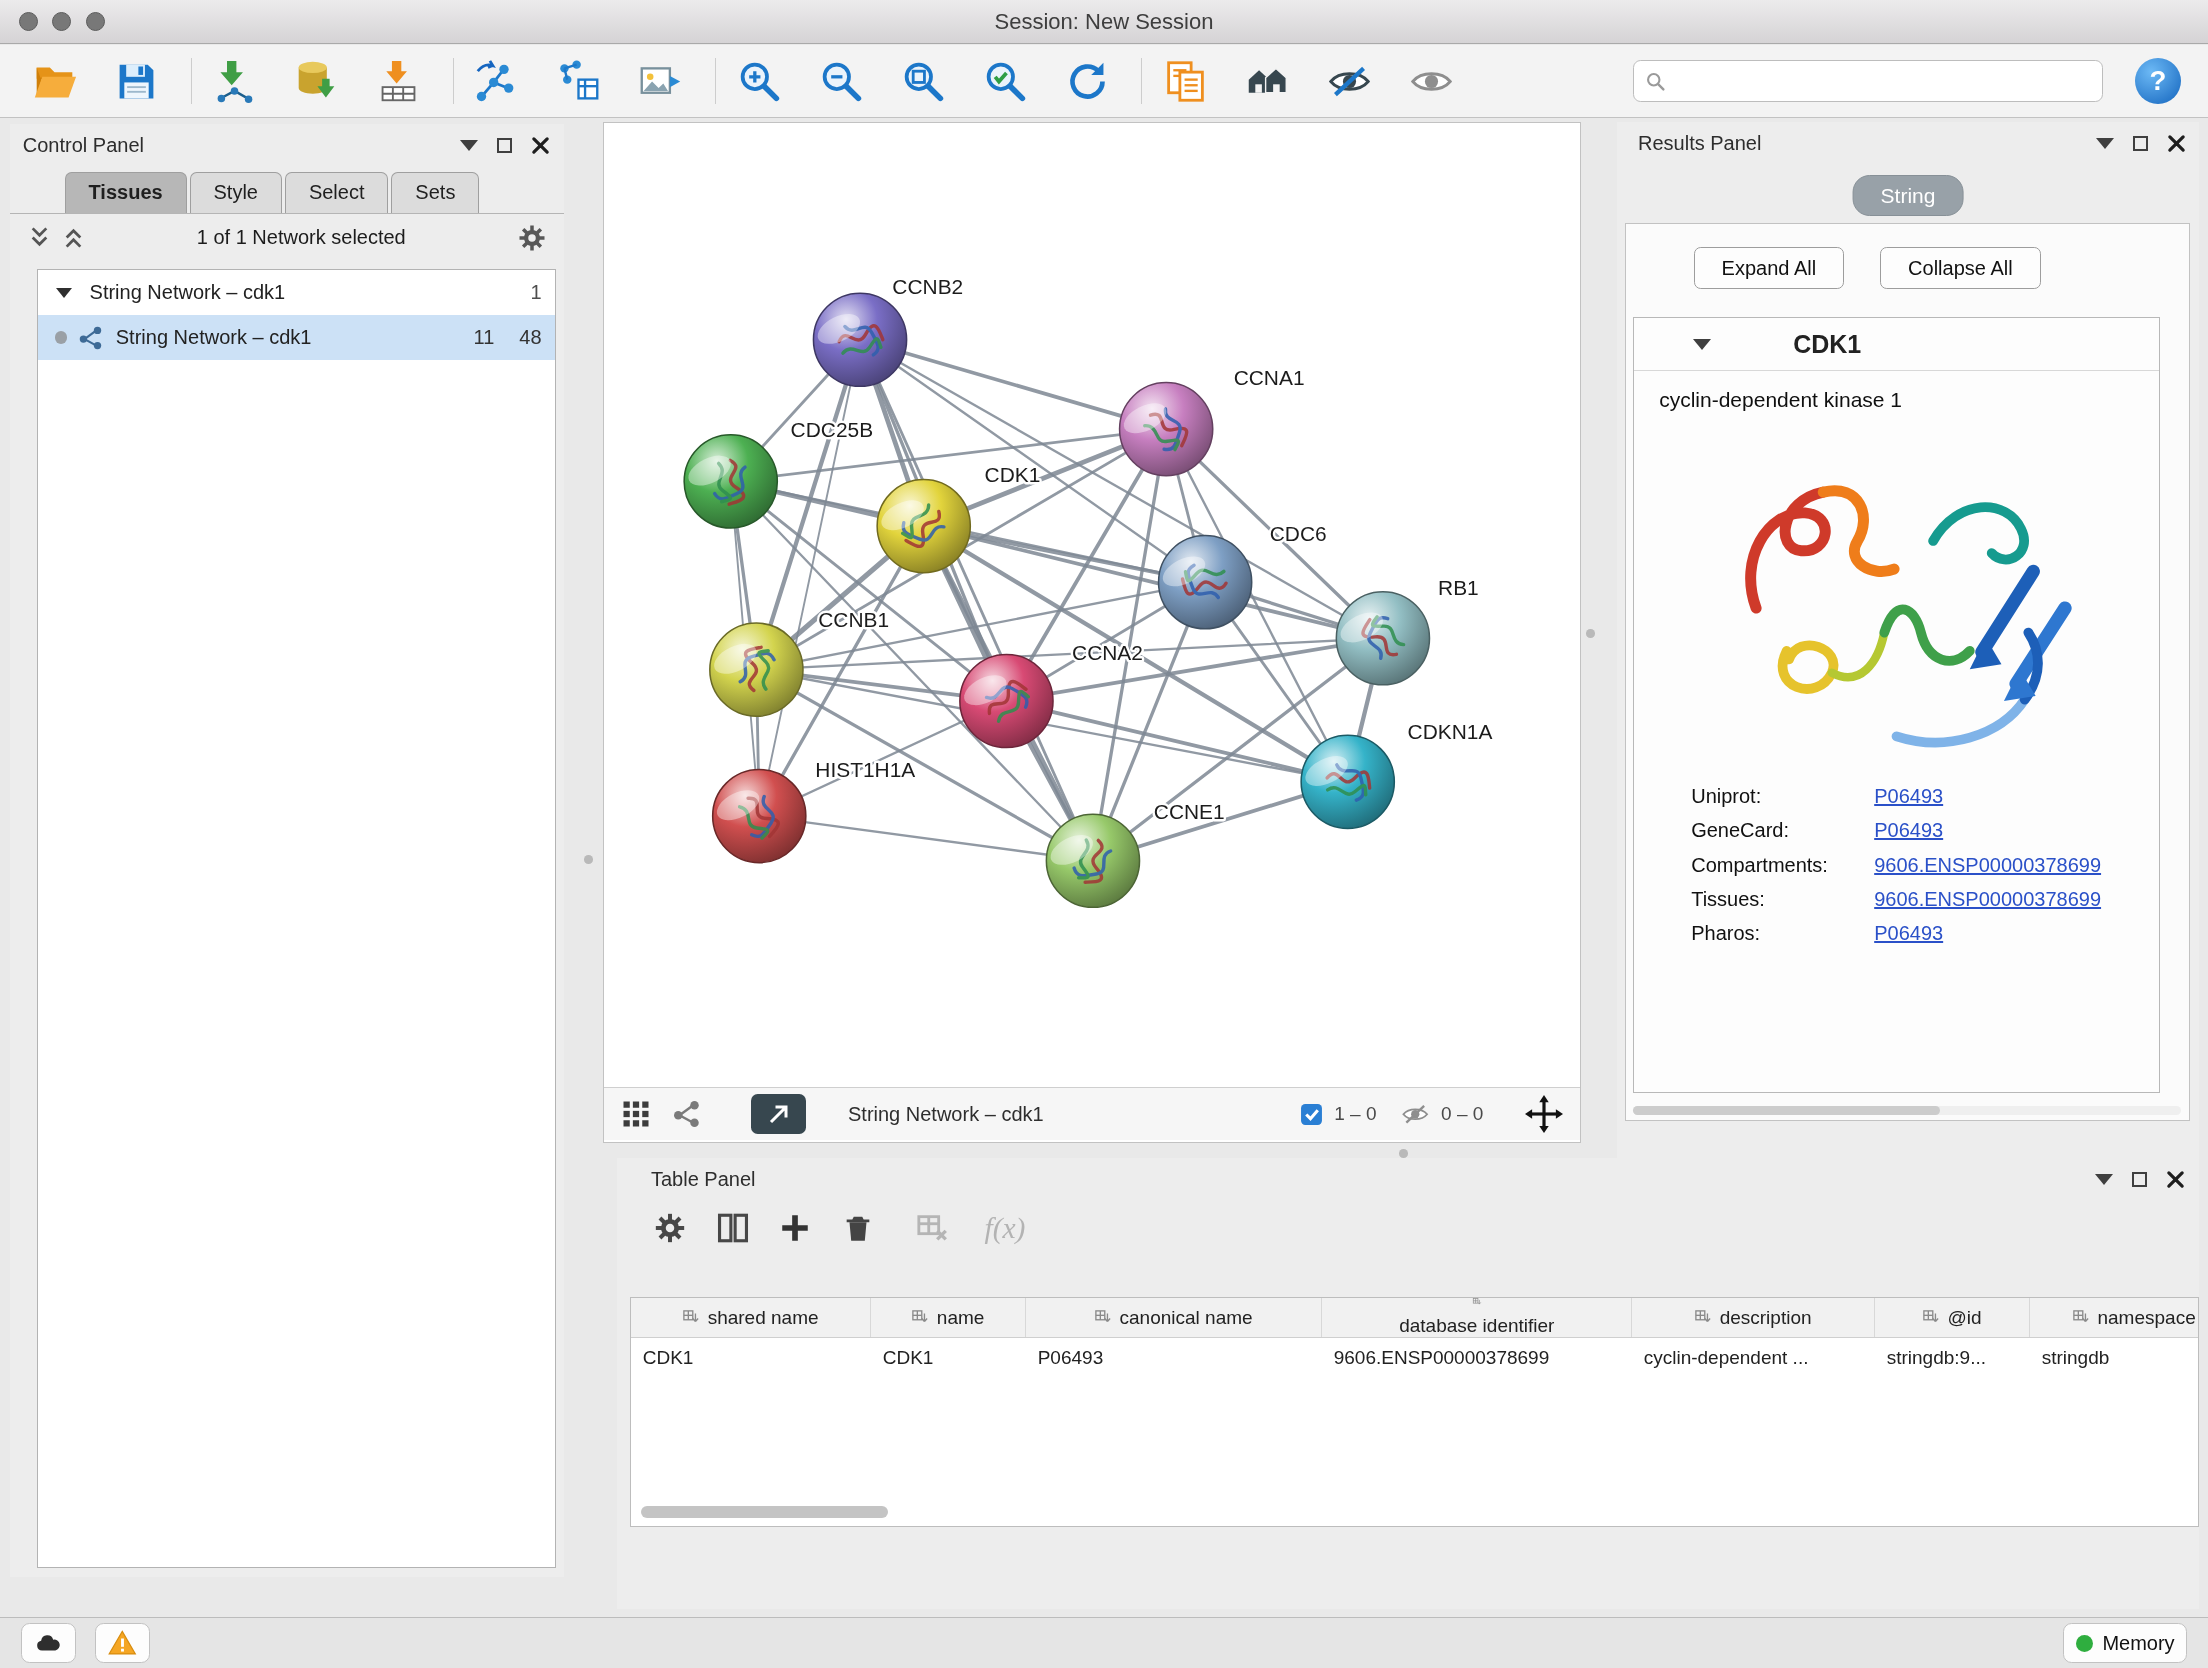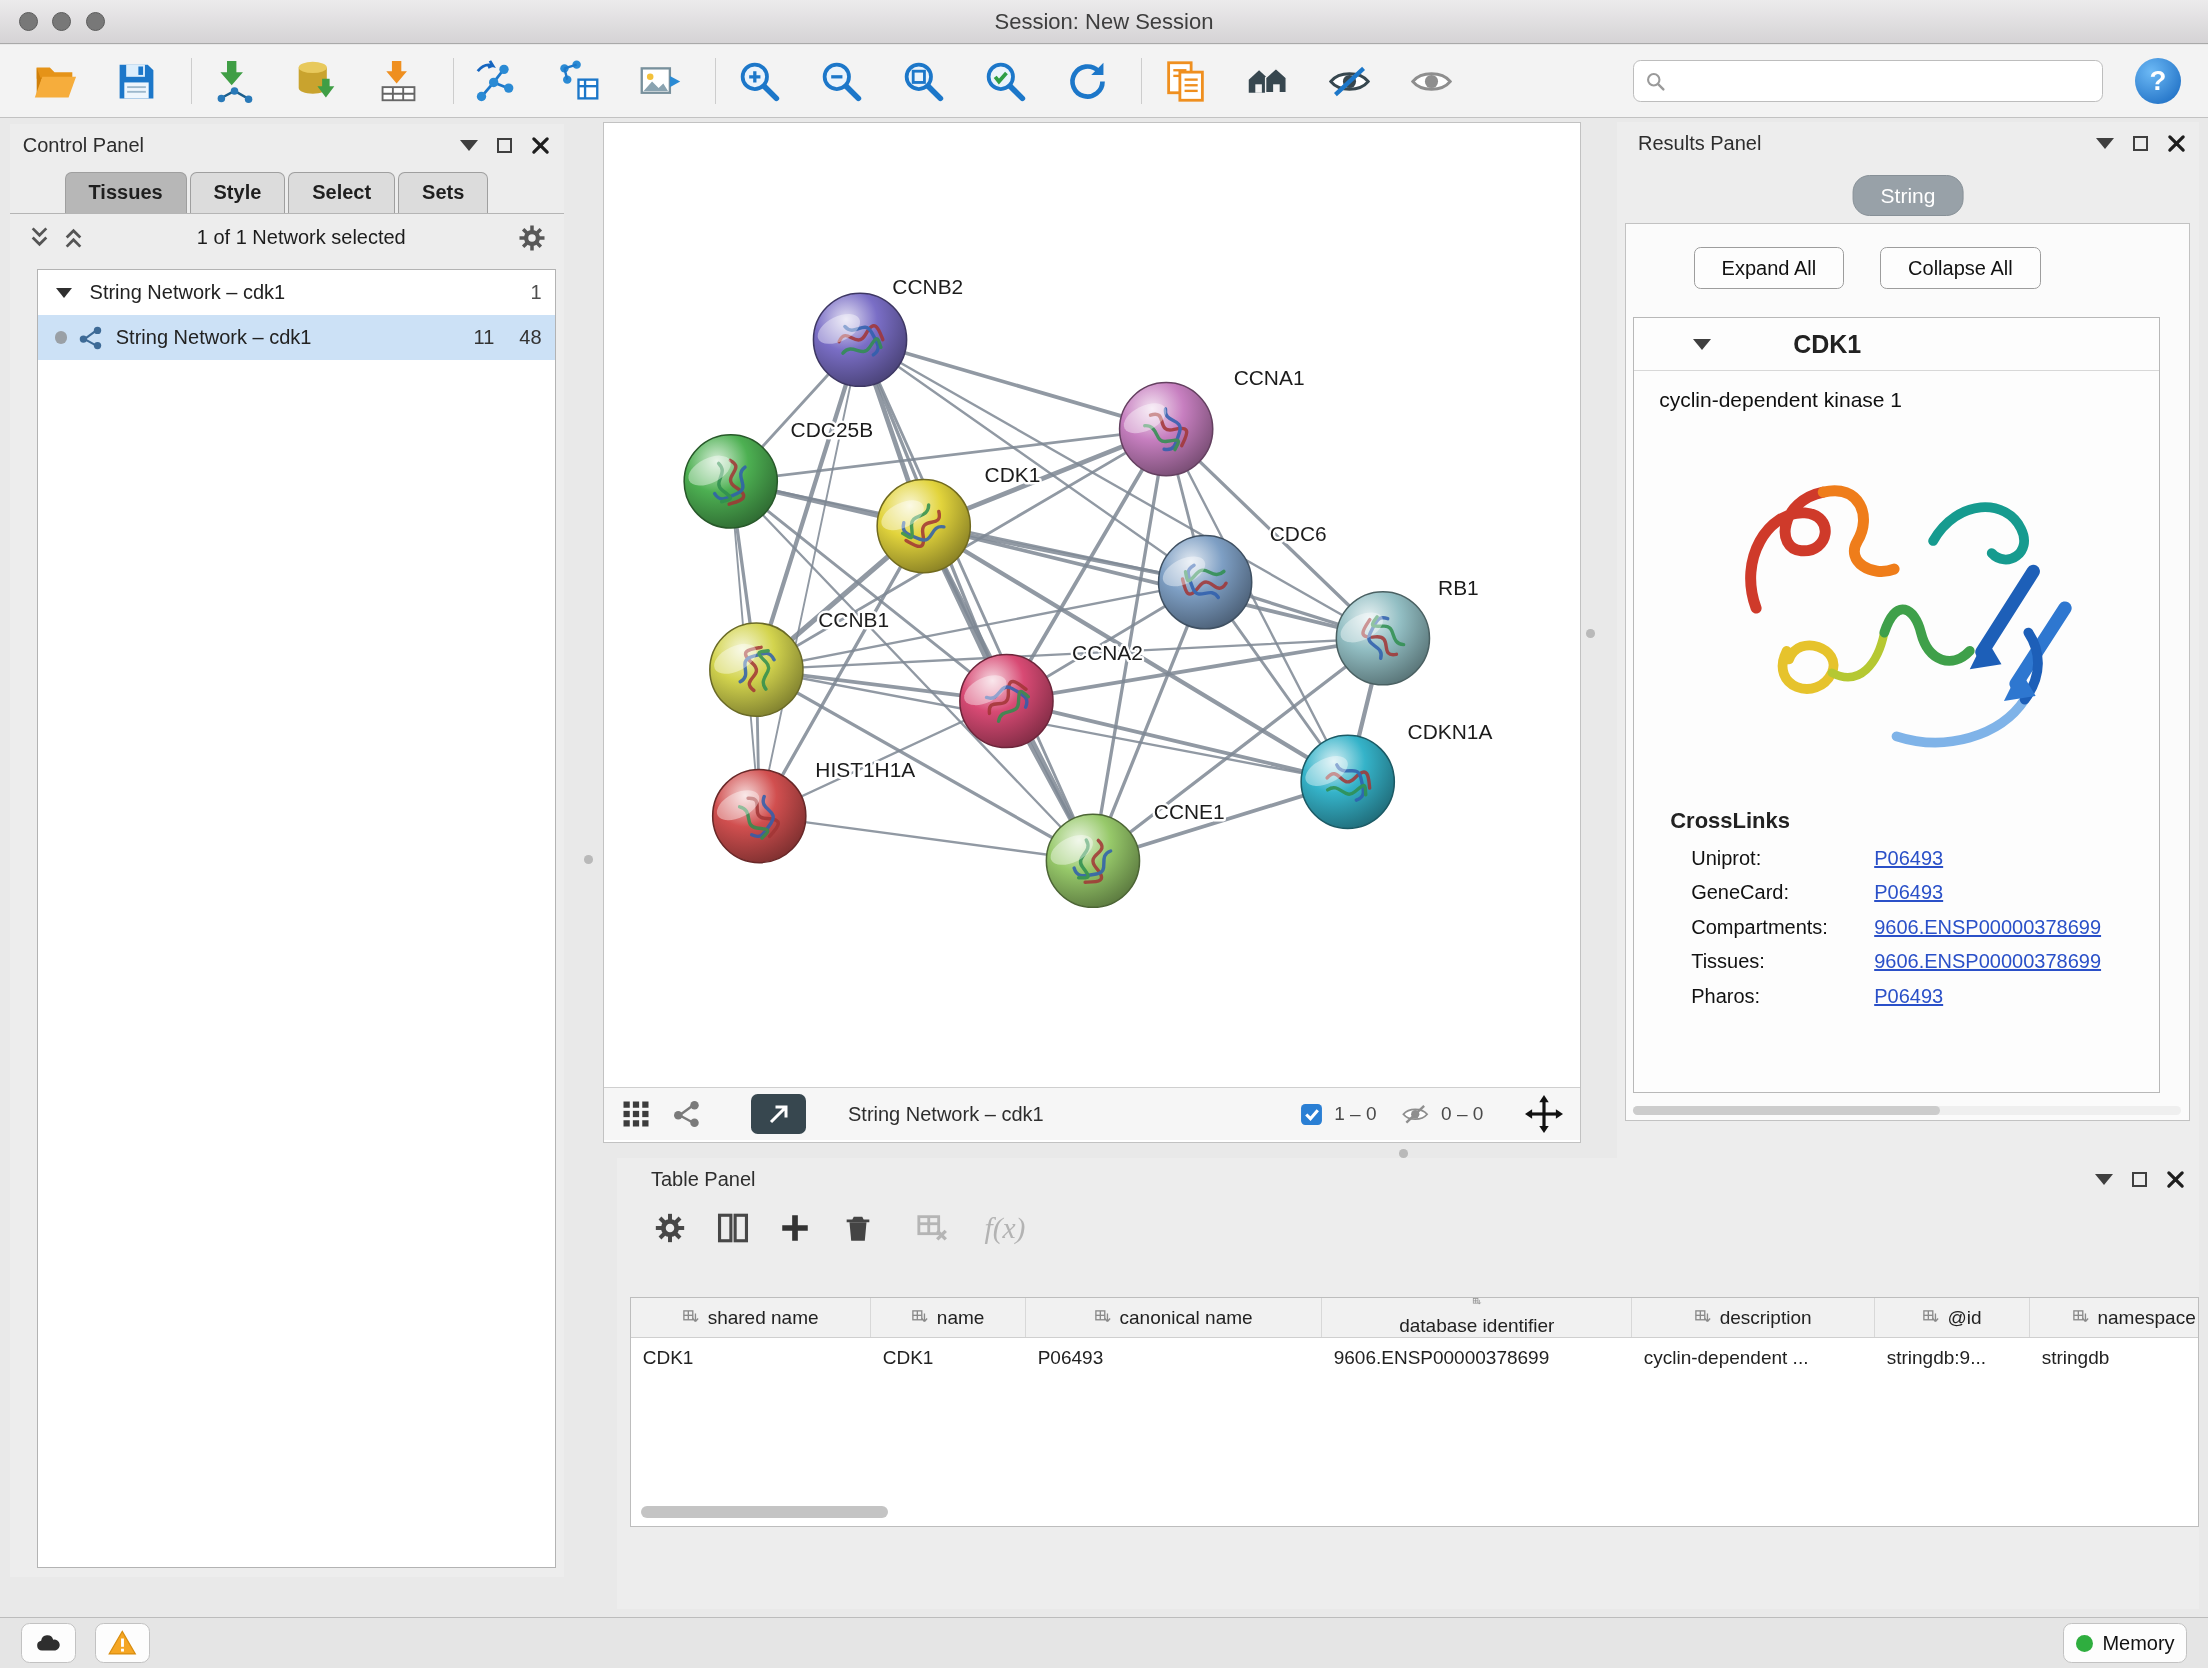--- a/index.html
+++ b/index.html
@@ -36,21 +36,21 @@
   .ph-icons { display:flex; gap:19px; align-items:center; }
   .tri-down { width:0; height:0; border-left:9.5px solid transparent; border-right:9.5px solid transparent;
     border-top:11.4px solid #3f3f3f; }
   .float-box { width:15px; height:15px; border:2.9px solid #3f3f3f; }
   .close-x svg { width:19px; height:19px; display:block; }
 
   
   .control-panel { position:absolute; left:9.5px; top:124px; width:554px; height:1453px; background:#ededed; }
   .cp-tabs { display:flex; padding:5.7px 0 0 55px; align-items:flex-end; gap:2.9px; border-bottom:1px solid #b5b5b5; }
   .cp-tab { border:1px solid #9f9f9f; border-bottom:none; background:#dcdcdc; font-size:20px;
-    padding:8.6px 23px; border-radius:6.7px 6.7px 0 0; color:#1f1f1f; cursor:pointer;font-weight:bold; }
+    padding:8.6px 23px; border-radius:6.7px 6.7px 0 0; color:#1f1f1f; cursor:pointer; }
   .cp-tab.selected { background:#b7b7b7; font-weight:bold; }
   .cp-toolrow { height:48px; display:flex; align-items:center; padding:0 17px; gap:9.5px; }
   .chev { width:25px; height:25px; }
   .cp-summary { flex:1; text-align:center; font-size:20px; color:#1c1c1c; }
   .gear-svg { width:30px; height:30px; }
   .tree-box { position:absolute; left:27px; right:7.6px; top:145px; bottom:9.5px; background:#fff; border:1px solid #b3b3b3; }
   .tree-row { height:45px; display:flex; align-items:center; font-size:20px; padding:0 13.3px; gap:11.4px; }
   .row-selected { background:#cce1f6; }
   .tree-caret { width:0; height:0; border-left:8.6px solid transparent; border-right:8.6px solid transparent;
     border-top:10.5px solid #2f2f2f; margin:0 5.7px; }
@@ -674,21 +674,20 @@
             <path d="M180 95 C200 60 240 60 252 85 C262 105 240 118 228 105" stroke="#169b8f" stroke-width="8"></path>
             <path d="M262 120 L220 186" stroke="#1d5fb8" stroke-width="11"></path>
             <path d="M288 150 L248 212" stroke="#2e77d0" stroke-width="11"></path>
             <path d="M150 255 C190 268 235 255 255 225" stroke="#7fb3e8" stroke-width="8"></path>
             <path d="M255 225 C270 205 268 185 258 170" stroke="#1d5fb8" stroke-width="8"></path>
           </g>
           <path d="M210 200l26-4-13-22z" fill="#1d5fb8"></path>
           <path d="M238 226l26-4-13-22z" fill="#2e77d0"></path>
         </svg>
       </div>
-      <div class="crosslinks-title">CrossLinks</div>
       <div id="xl-rows">
           <div class="xl-row">
             <span class="xl-label">Uniprot:</span>
             <a class="xl-value">P06493</a>
           </div>
           <div class="xl-row">
             <span class="xl-label">GeneCard:</span>
             <a class="xl-value">P06493</a>
           </div>
           <div class="xl-row">

